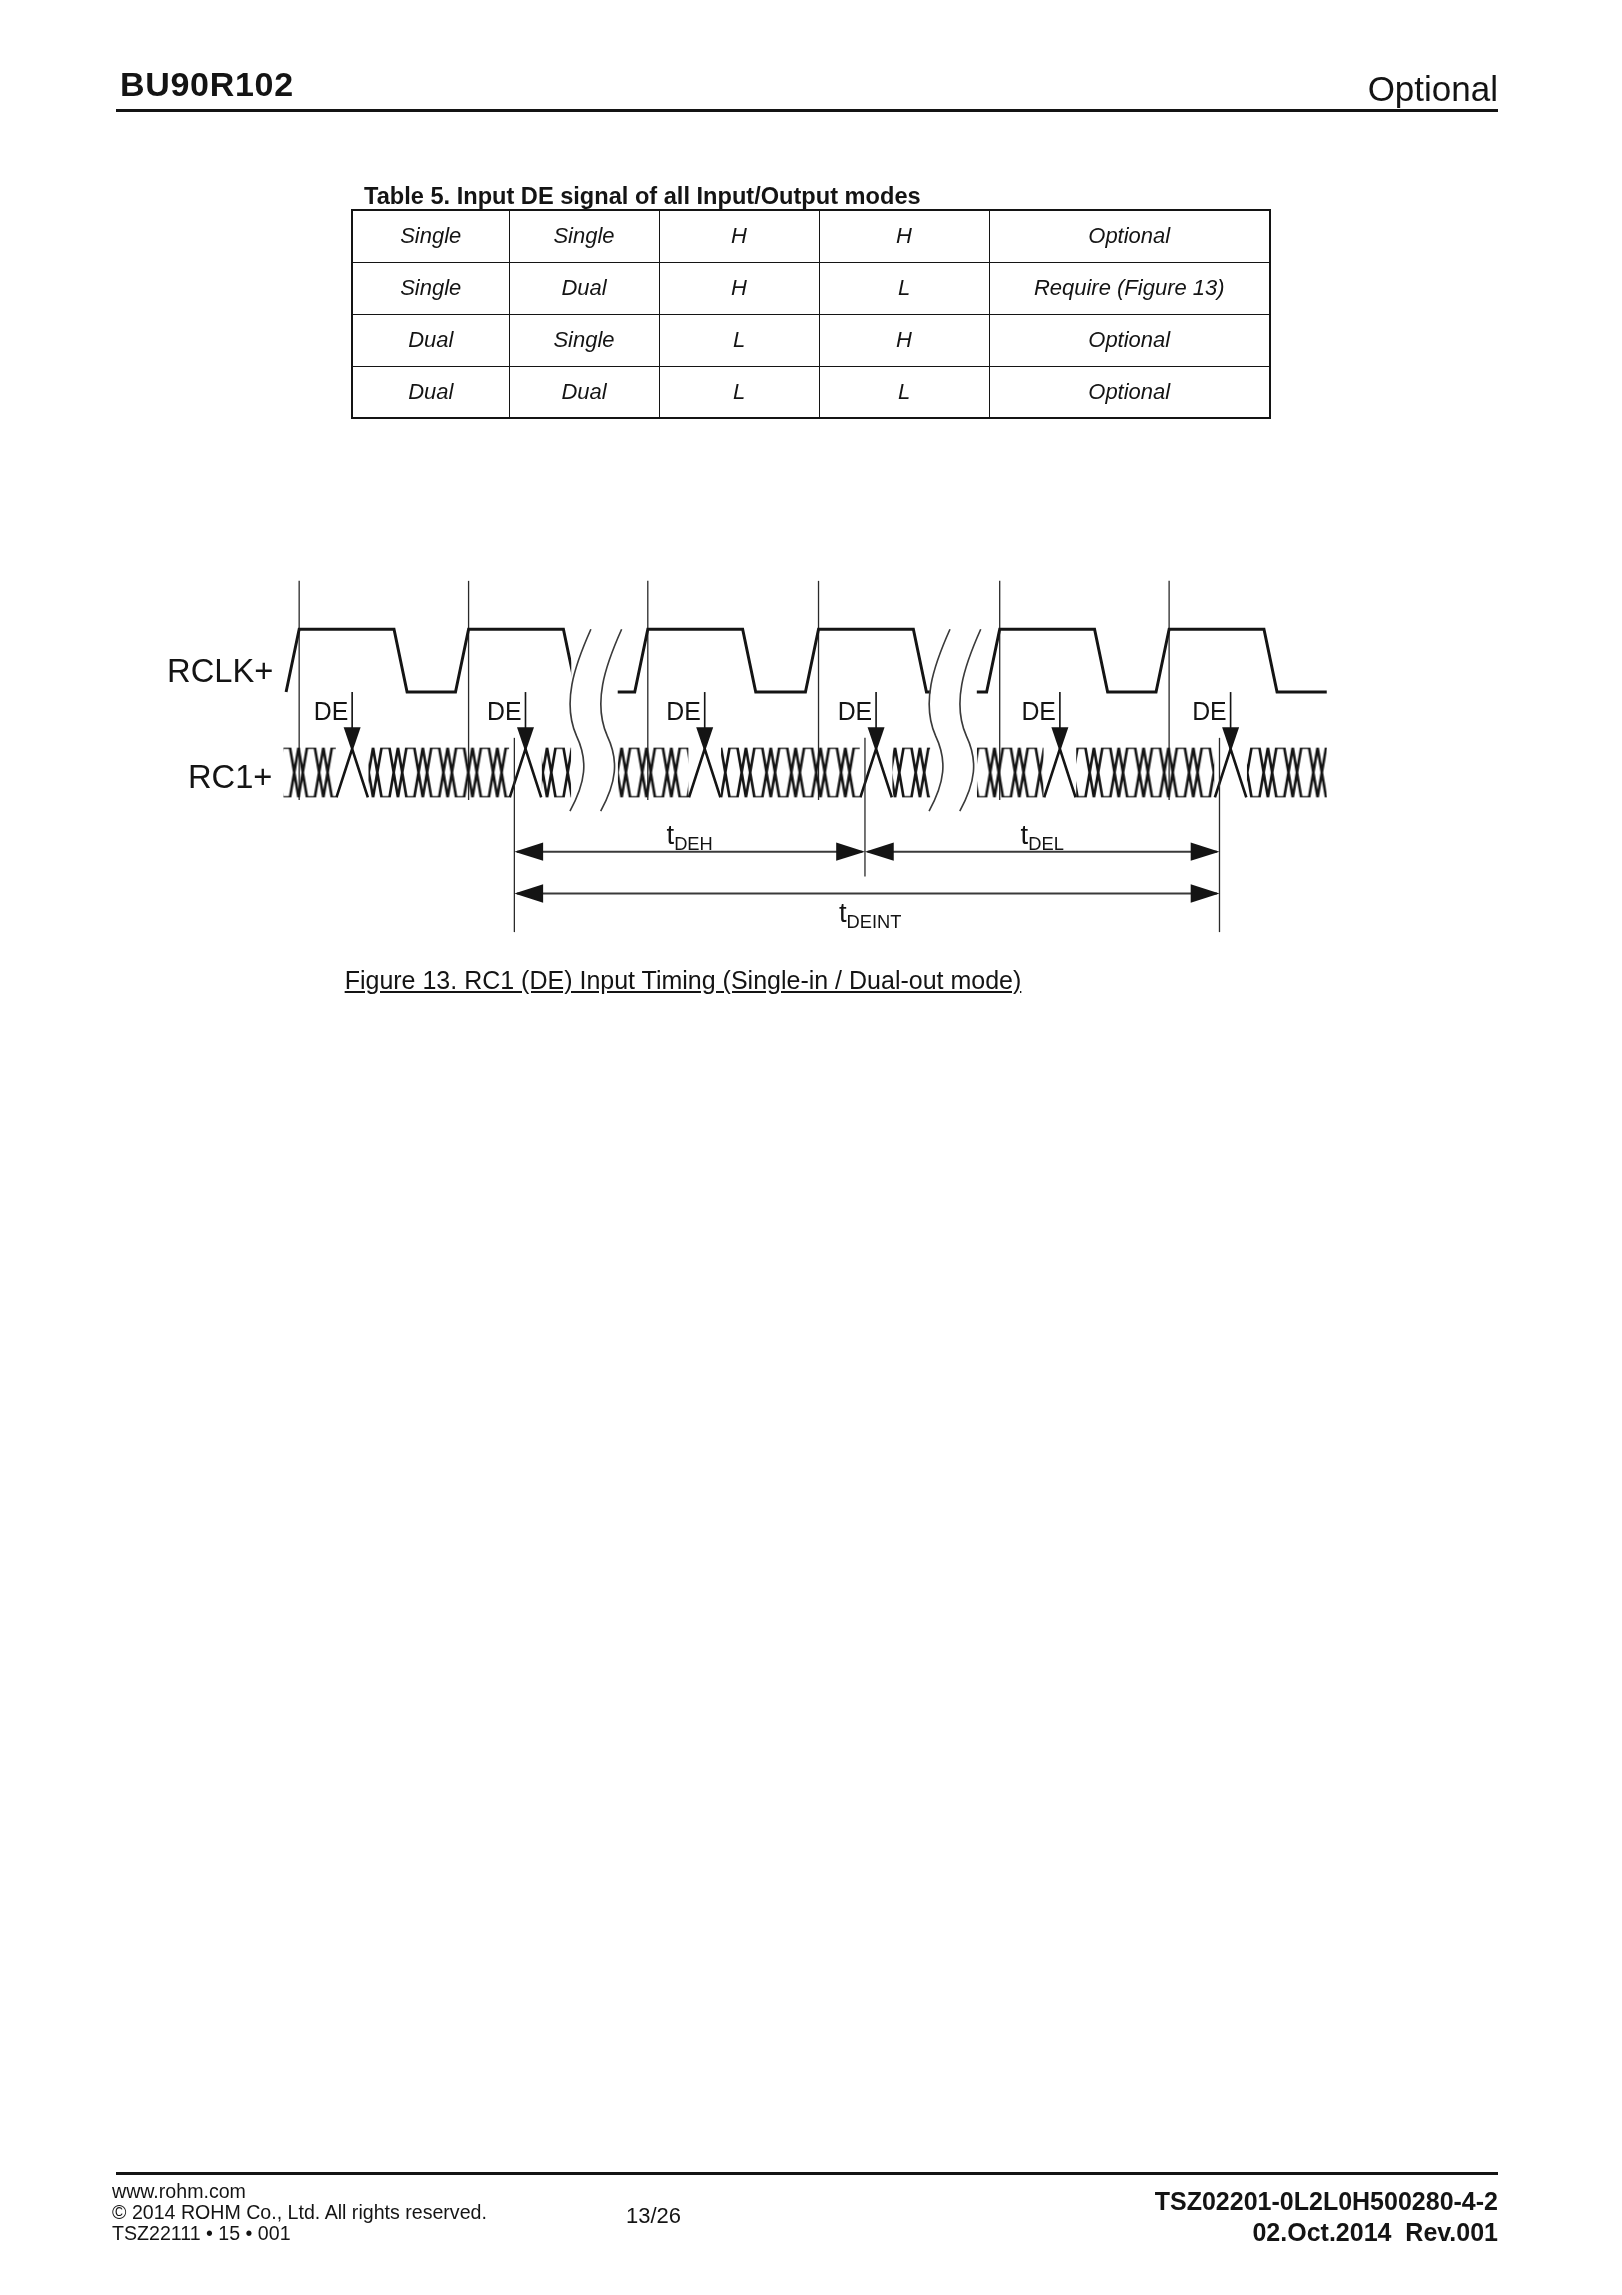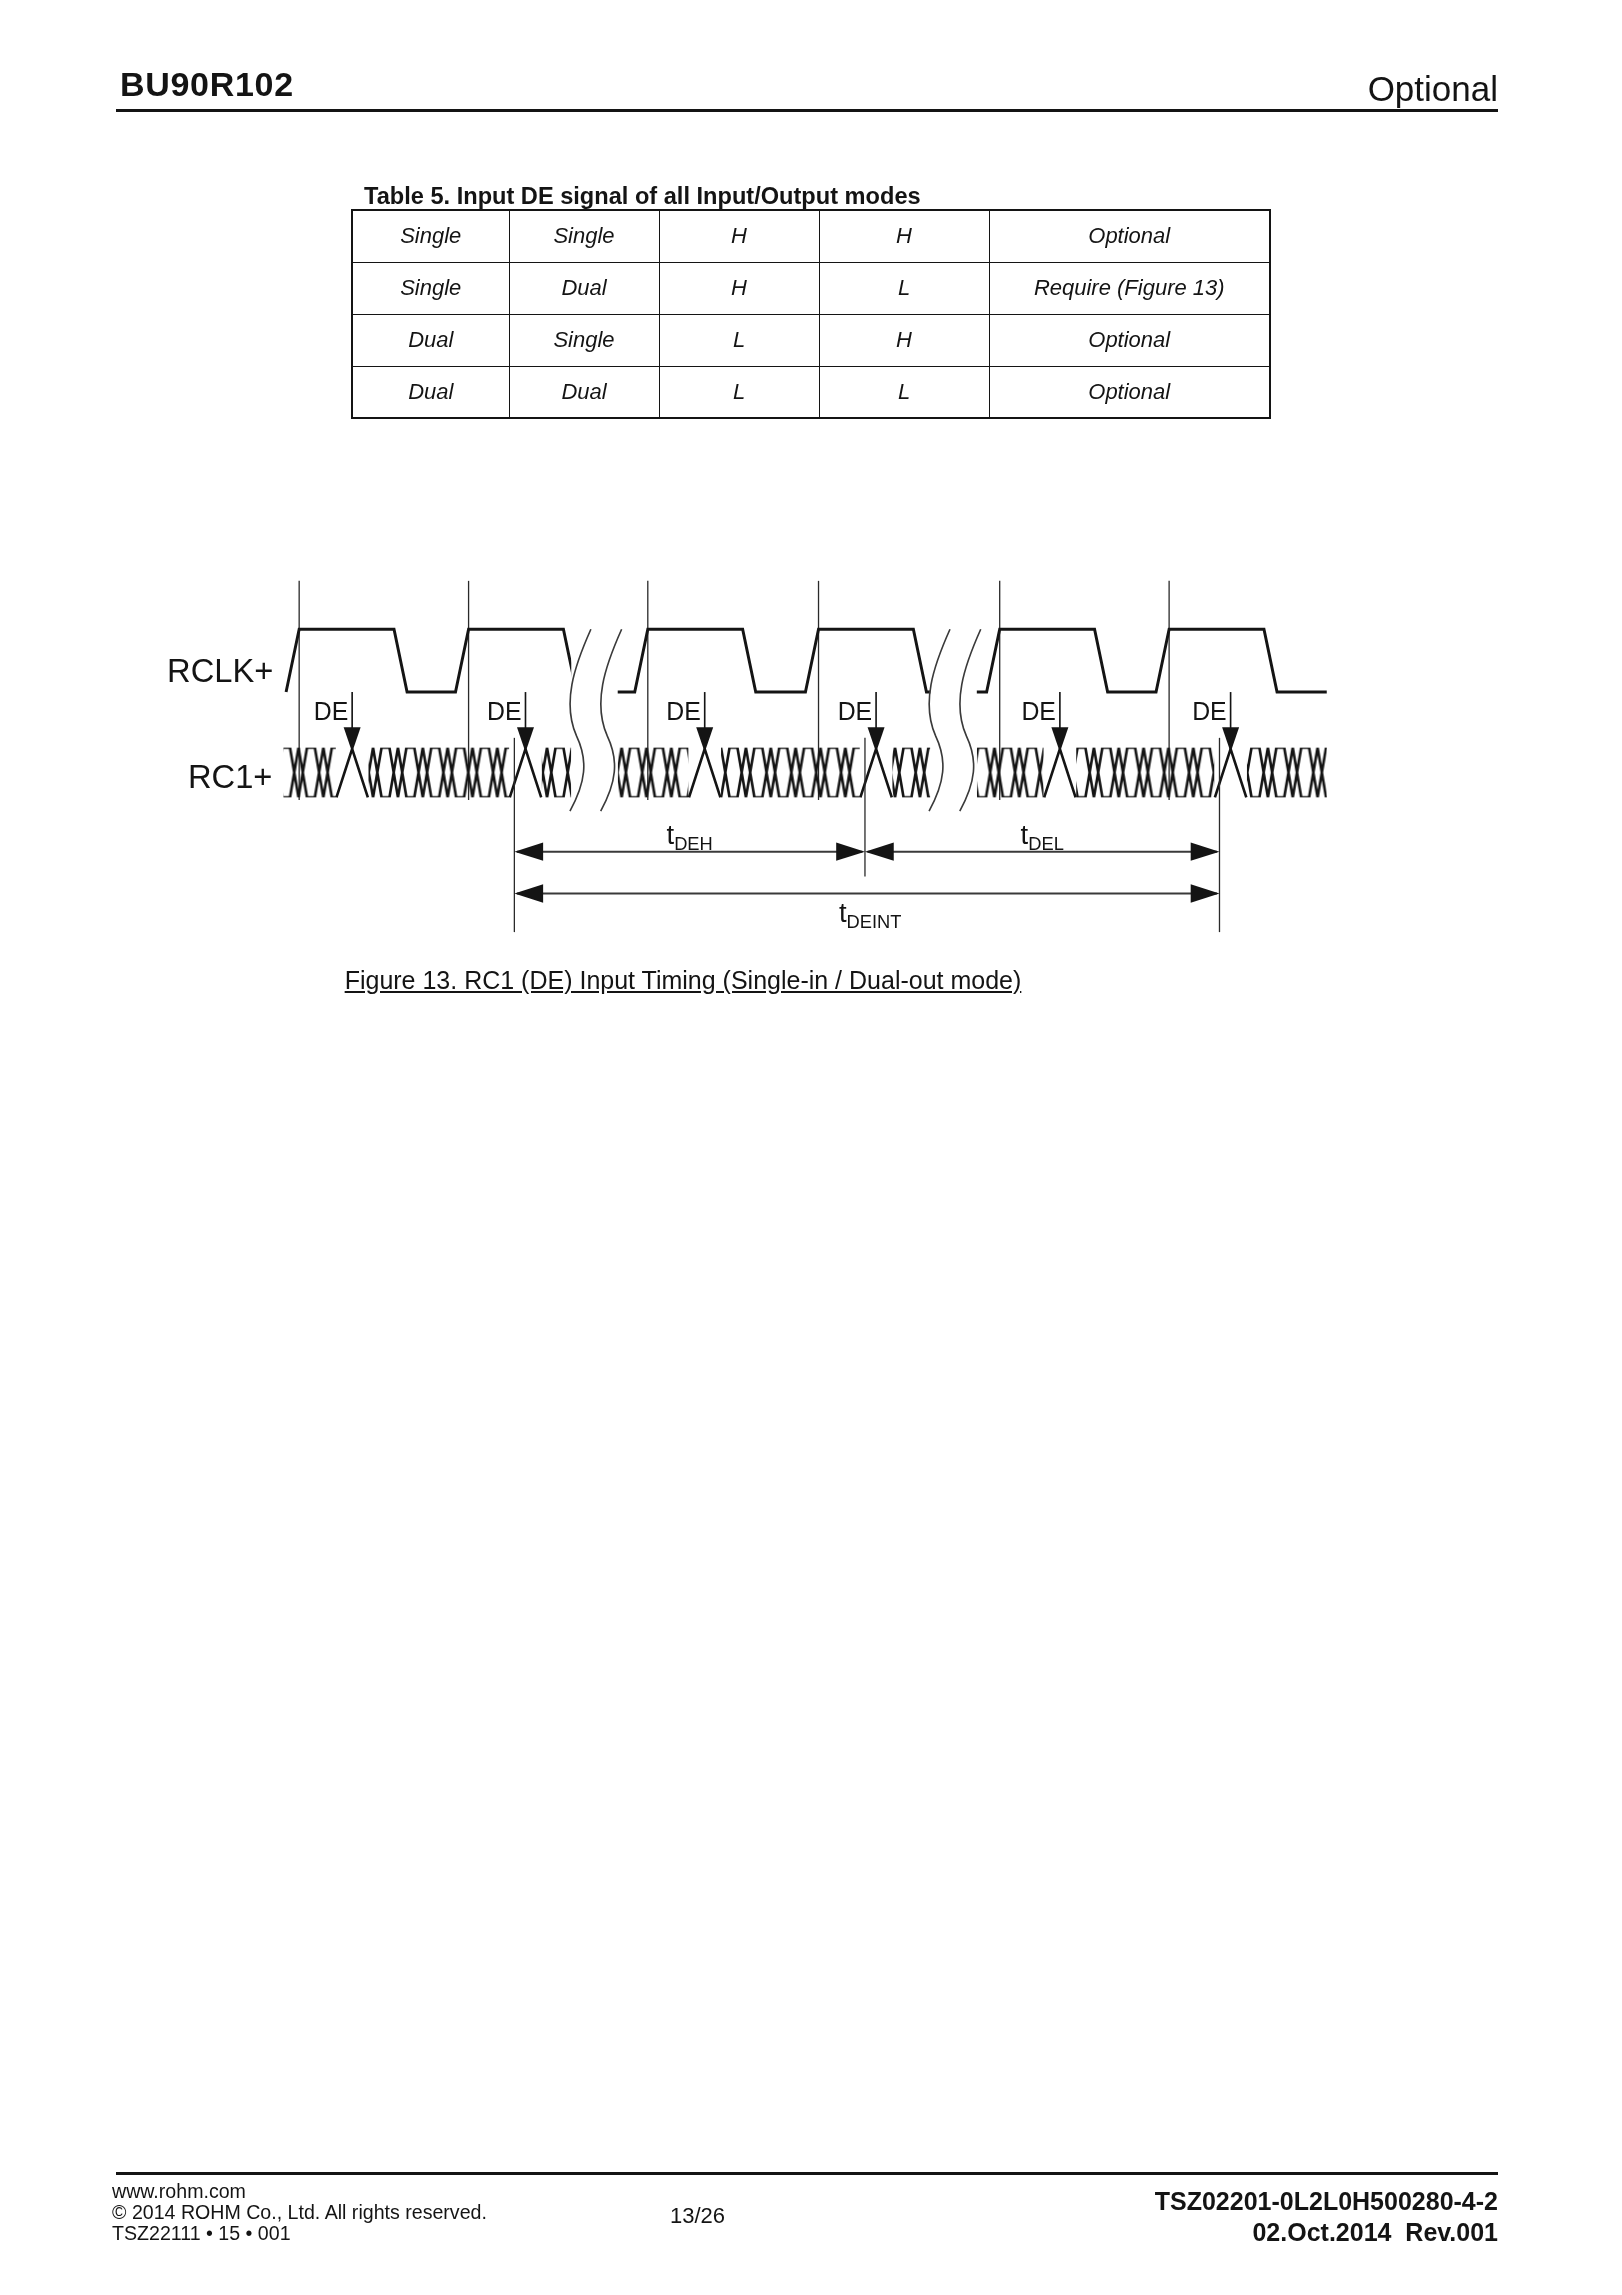--- a/index.html
+++ b/index.html
@@ -29,21 +29,21 @@
   .de-table table { border:2.6px solid #141414; }
   .de-table tr.hdr  { height:74px; }
   .de-table tr.data { height:52px;font-style:italic; }
 
   
   .fig-caption { left:0; top:966px; width:1366px; text-align:center; font-size:25px;text-decoration:underline; }
 
   
   .ftr-rule { top:2172px; }
   .ftr-left { left:112px; top:2181px; font-size:19.6px; line-height:21px; }
-  .ftr-page { left:0; top:2203px; width:1307px; text-align:center; font-size:22px;padding-left:44px; }
+  .ftr-page { left:0; top:2203px; width:1307px; text-align:center; font-size:22px; }
   .ftr-right { right:124px; top:2186px; text-align:right; font-size:25px; font-weight:bold; line-height:31px; }
 
   svg text { fill:#141414; }
 </style>
 </head>
 <body>
 
 <div class="page">
 
   <div class="abs hdr-product">BU90R102</div>

